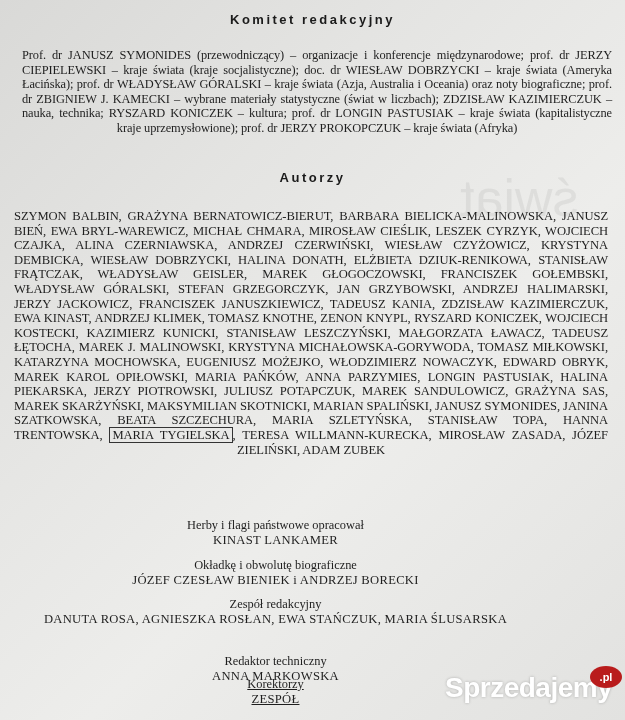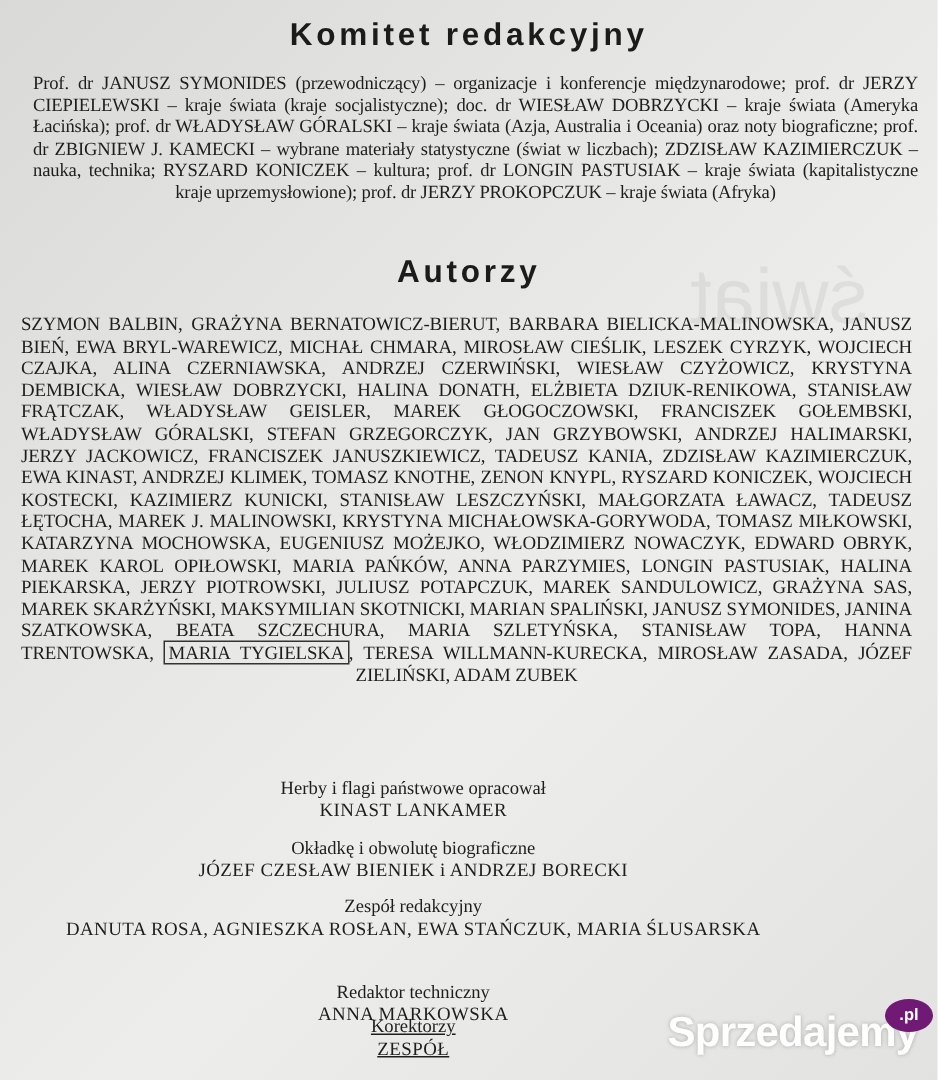--- a/index.html
+++ b/index.html
@@ -6,21 +6,21 @@
   body {
     width:625px; height:720px; overflow:hidden; position:relative;
     background: linear-gradient(135deg, #d9d9d7 0%, #e4e4e2 30%, #ededeb 60%, #e2e2e0 100%);
     font-family: "Liberation Serif", serif;
     color:#1e1e1e;
   }
   .page { position:absolute; left:0; top:0; width:625px; height:720px; }
   .heading {
     position:absolute; left:0; width:625px; text-align:center;
     font-family:"Liberation Sans", sans-serif; font-weight:bold;
-    font-size:21px; letter-spacing:2.5px; color:#1b1b1b;
+    font-size:13px; letter-spacing:2.5px; color:#1b1b1b;
   }
   .para {
     position:absolute; text-align:justify; text-align-last:center;
     font-size:12.4px; line-height:14.6px; letter-spacing:-0.1px;
   }
   .authors {
     position:absolute; left:14px; width:594px; text-align:justify; text-align-last:center;
     font-size:12.6px; line-height:14.6px; letter-spacing:-0.1px;
   }
   .boxed { border:1px solid #333; padding:0 2px; }
@@ -31,21 +31,21 @@
     position:absolute; left:460px; top:168px; font-family:"Liberation Sans", sans-serif;
     font-size:52px; color:rgba(120,120,120,0.12); transform:scaleX(-1);
   }
   .watermark {
     position:absolute; left:445px; top:672px; font-family:"Liberation Sans", sans-serif;
     font-weight:bold; font-size:28px; color:#ffffff; letter-spacing:-0.5px;
     text-shadow:0 0 3px rgba(0,0,0,0.25);
   }
   .wm-badge {
     position:absolute; left:590px; top:666px; width:32px; height:22px; border-radius:50%;
-    background:#701a75; color:#fff; font-family:"Liberation Sans", sans-serif; font-weight:bold;
+    background:#b91c1c; color:#fff; font-family:"Liberation Sans", sans-serif; font-weight:bold;
     font-size:11px; line-height:22px; text-align:center;
   }
 </style>
 </head>
 <body>
 
 <div class="page">
 
   <div class="ghost">świat</div>
 

